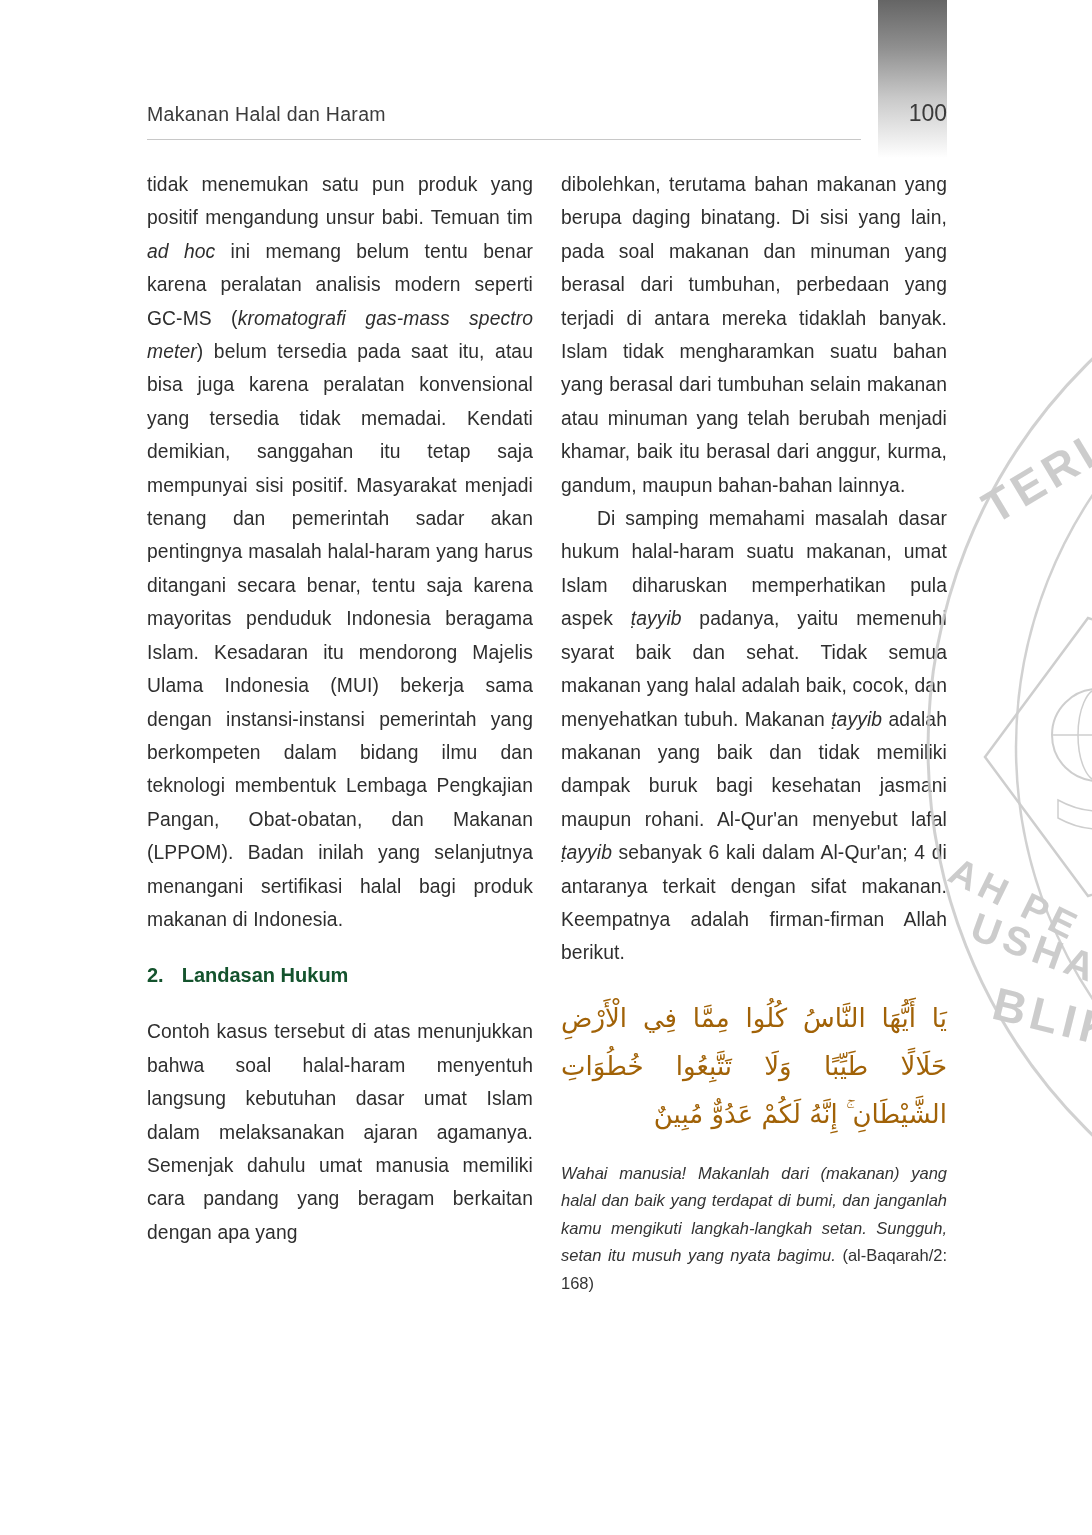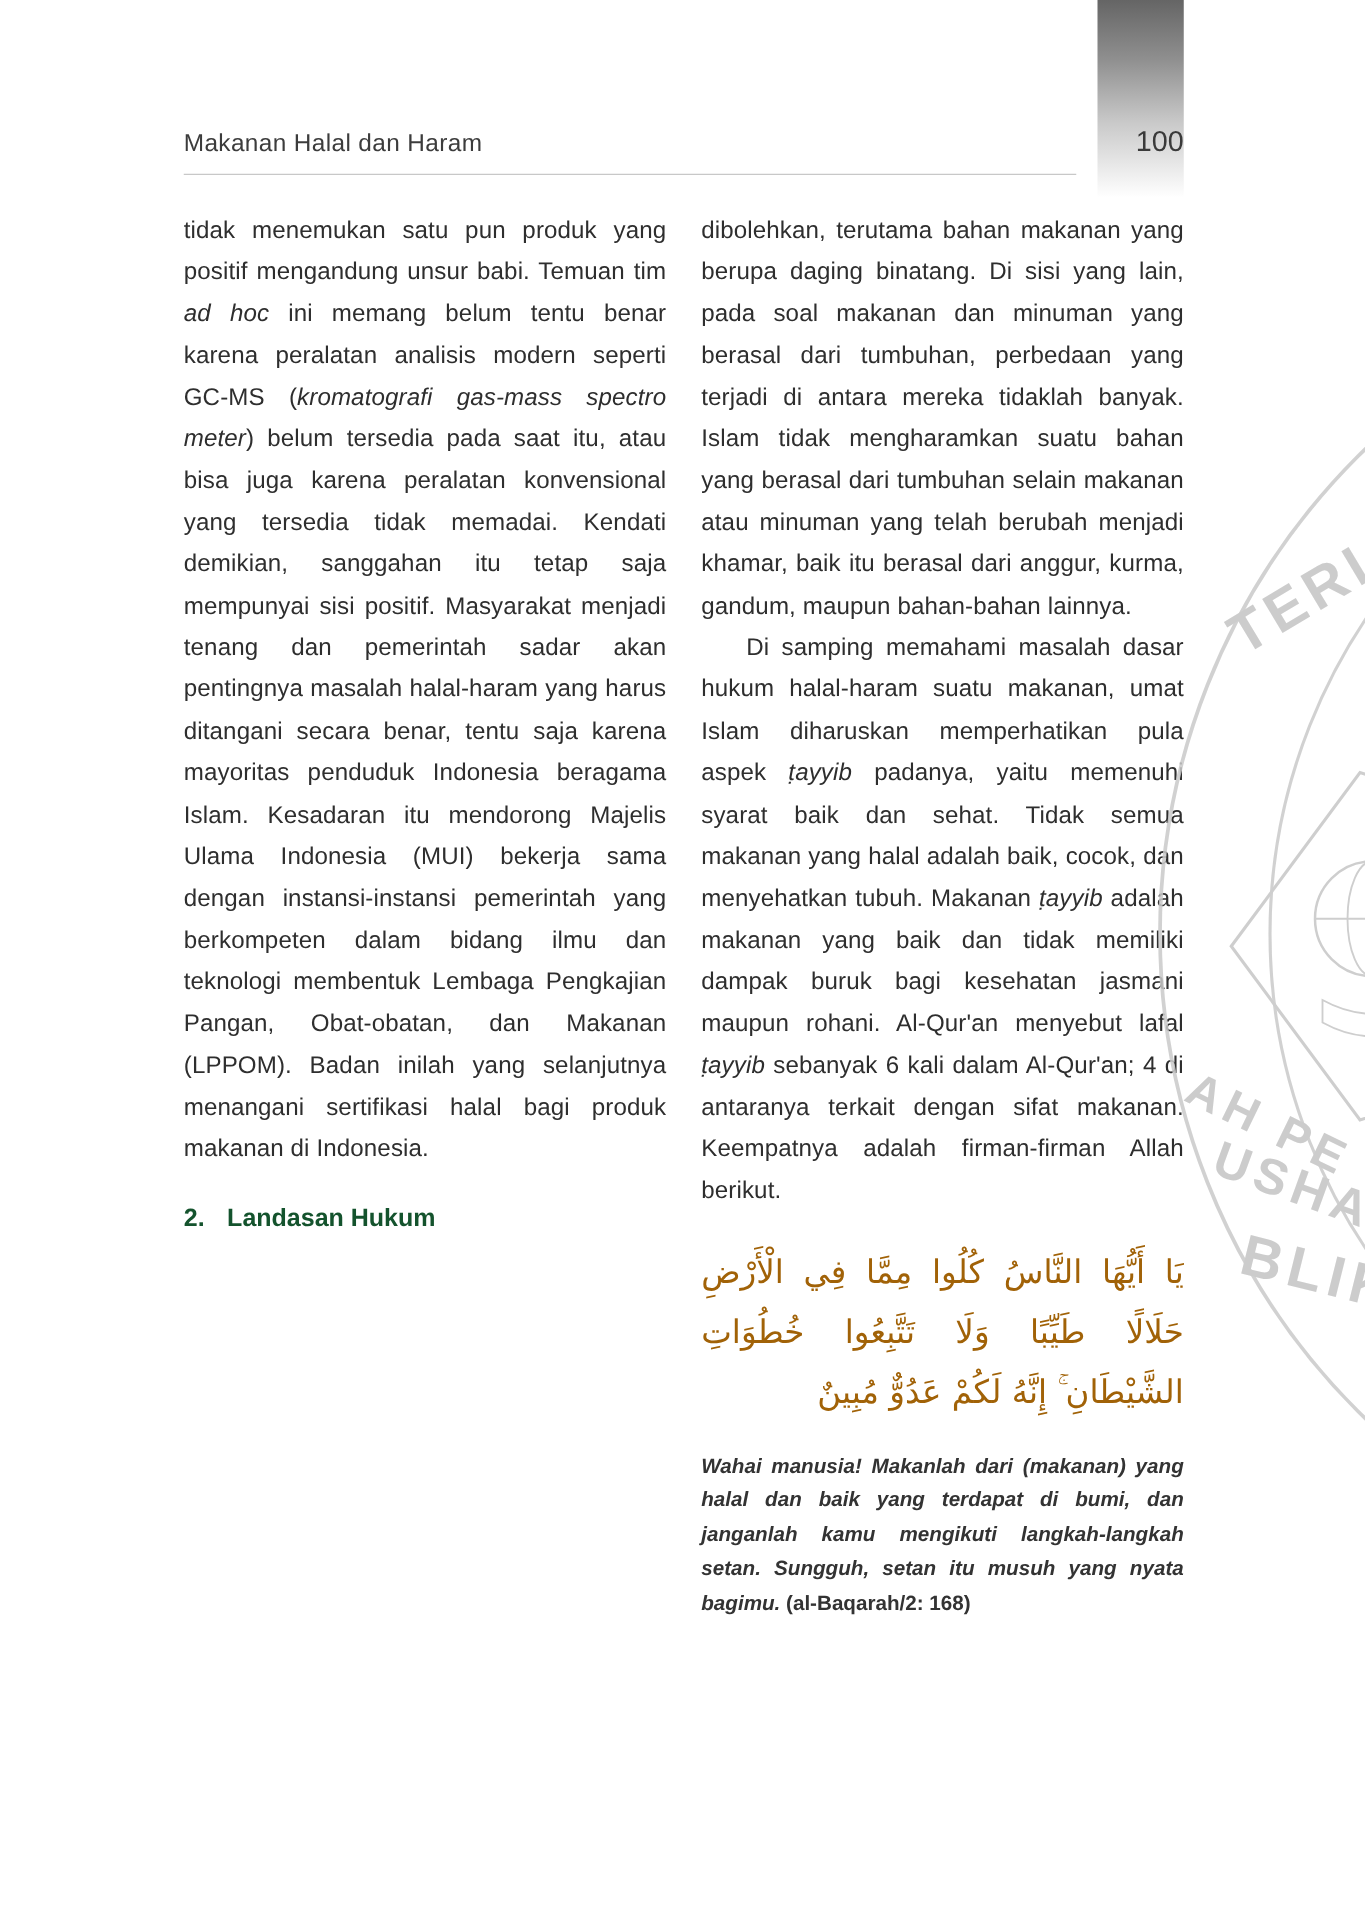--- a/index.html
+++ b/index.html
@@ -47,21 +47,21 @@
   .section-heading .num { margin-right:18px; }
   .indented { text-indent:36px; }
   .arabic {
     margin-top:24px;
     direction:rtl; text-align:justify;
     font-family:"DejaVu Sans",sans-serif;
     font-size:26px; line-height:48px; color:#a16207;
   }
   .translation {
     margin-top:22px;
-    font-size:16.5px; line-height:27.5px; text-align:justify; color:#333333;font-weight:bold;
+    font-size:16.5px; line-height:27.5px; text-align:justify; color:#333333;
   }
   .translation .it { font-style:italic; }
   .watermark {
     position:absolute; left:0; top:0; width:1092px; height:1535px;
     pointer-events:none; opacity:.85;
   }
   .wm-text {
     font-family:"Liberation Sans",sans-serif;
     font-weight:bold; fill:#c4c4c4; letter-spacing:5px;
   }
@@ -79,20 +79,21 @@
   </div>
   <div class="header-rule"></div>
 
   <div class="columns">
 
     <div class="col">
       <p class="body-text"><span>tidak menemukan satu pun produk yang positif mengandung unsur babi. Temuan tim </span><span class="it">ad hoc</span><span> ini memang belum tentu benar karena peralatan analisis modern seperti GC-MS (</span><span class="it">kromatografi gas-mass spectro meter</span><span>) belum tersedia pada saat itu, atau bisa juga karena peralatan konvensional yang tersedia tidak memadai. Kendati demikian, sanggahan itu tetap saja mempunyai sisi positif. Masyarakat menjadi tenang dan pemerintah sadar akan pentingnya masalah halal-haram yang harus ditangani secara benar, tentu saja karena mayoritas penduduk Indonesia beragama Islam. Kesadaran itu mendorong Majelis Ulama Indonesia (MUI) bekerja sama dengan instansi-instansi pemerintah yang berkompeten dalam bidang ilmu dan teknologi membentuk Lembaga Pengkajian Pangan, Obat-obatan, dan Makanan (LPPOM). Badan inilah yang selanjutnya menangani sertifikasi halal bagi produk makanan di Indonesia.</span></p>
       <p class="section-heading">
         <span class="num">2.</span><span>Landasan Hukum</span>
       </p>
+      <p class="body-text">Contoh kasus tersebut di atas menunjukkan bahwa soal halal-haram menyentuh langsung kebutuhan dasar umat Islam dalam melaksanakan ajaran agamanya. Semenjak dahulu umat manusia memiliki cara pandang yang beragam berkaitan dengan apa yang</p>
     </div>
 
     <div class="col">
       <p class="body-text">dibolehkan, terutama bahan makanan yang berupa daging binatang. Di sisi yang lain, pada soal makanan dan minuman yang berasal dari tumbuhan, perbedaan yang terjadi di antara mereka tidaklah banyak. Islam tidak mengharamkan suatu bahan yang berasal dari tumbuhan selain makanan atau minuman yang telah berubah menjadi khamar, baik itu berasal dari anggur, kurma, gandum, maupun bahan-bahan lainnya.</p>
       <p class="body-text indented"><span>Di samping memahami masalah dasar hukum halal-haram suatu makanan, umat Islam diharuskan memperhatikan pula aspek </span><span class="it">ṭayyib</span><span> padanya, yaitu memenuhi syarat baik dan sehat. Tidak semua makanan yang halal adalah baik, cocok, dan menyehatkan tubuh. Makanan </span><span class="it">ṭayyib</span><span> adalah makanan yang baik dan tidak memiliki dampak buruk bagi kesehatan jasmani maupun rohani. Al-Qur'an menyebut lafal </span><span class="it">ṭayyib</span><span> sebanyak 6 kali dalam Al-Qur'an; 4 di antaranya terkait dengan sifat makanan. Keempatnya adalah firman-firman Allah berikut.</span></p>
       <p class="arabic">يَا أَيُّهَا النَّاسُ كُلُوا مِمَّا فِي الْأَرْضِ حَلَالًا طَيِّبًا وَلَا تَتَّبِعُوا خُطُوَاتِ الشَّيْطَانِ ۚ إِنَّهُ لَكُمْ عَدُوٌّ مُبِينٌ</p>
       <p class="translation"><span class="it">Wahai manusia! Makanlah dari (makanan) yang halal dan baik yang terdapat di bumi, dan janganlah kamu mengikuti langkah-langkah setan. Sungguh, setan itu musuh yang nyata bagimu. </span><span>(al-Baqarah/2: 168)</span></p>
     </div>
 
   </div>

